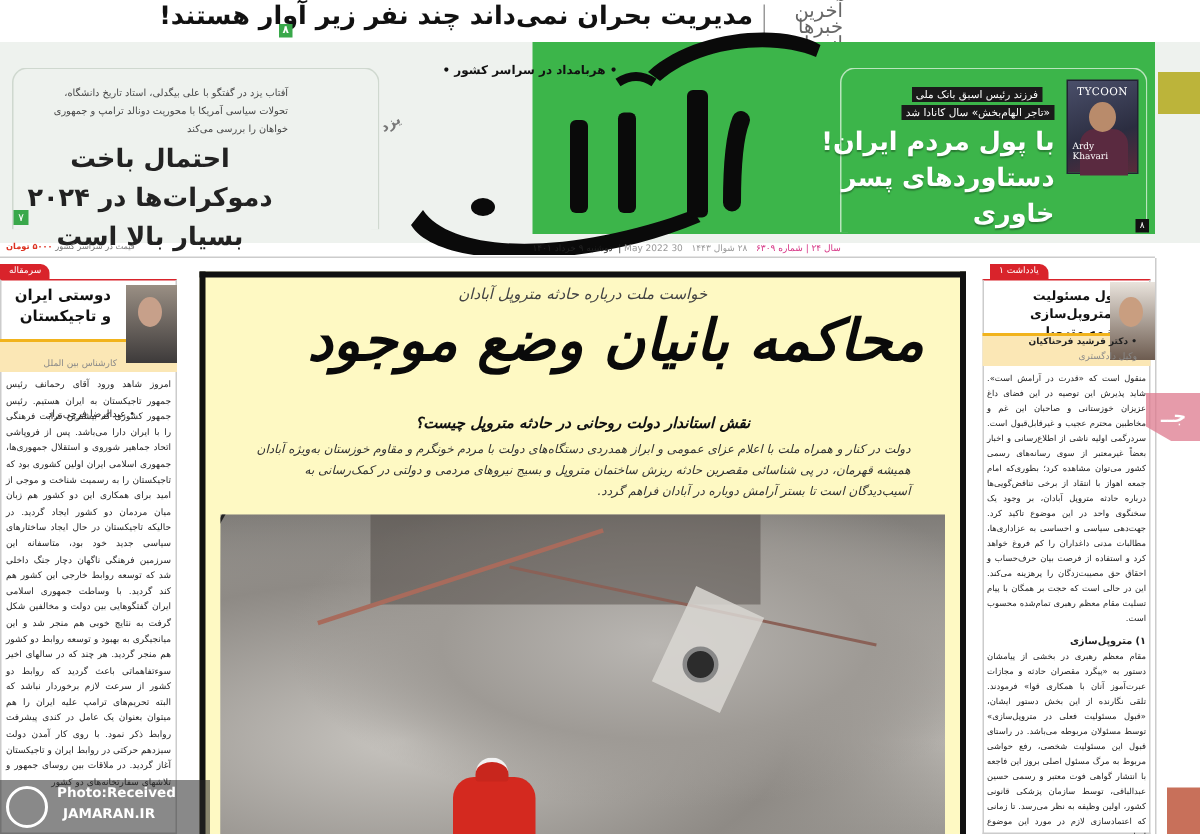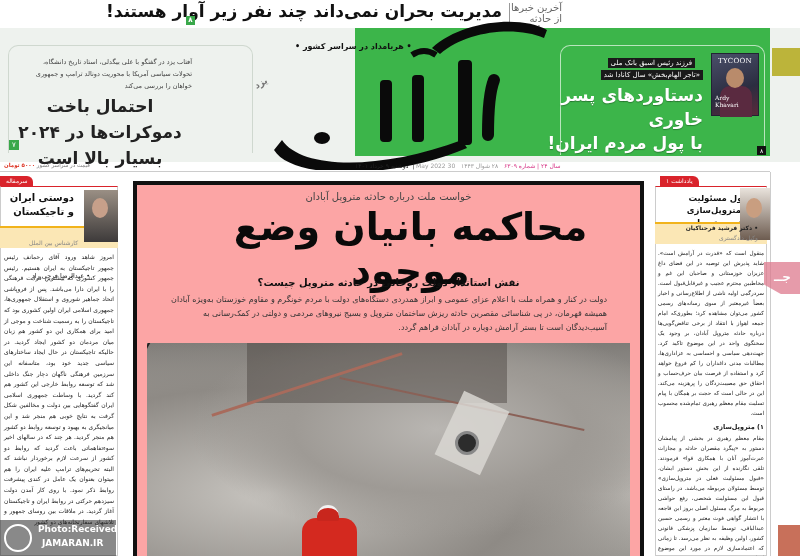--- a/index.html
+++ b/index.html
@@ -1,21 +1,21 @@
 <!DOCTYPE html>
 <html><head>
 <meta charset="utf-8">
 <style>
   * { box-sizing: border-box; margin: 0; padding: 0; }
   body { width: 800px; height: 556px; overflow: hidden; background: #ffffff; font-family: "DejaVu Sans", sans-serif; position: relative; direction: ltr; }
   .rtl { direction: rtl; }
 
   
   .top-teaser { position: absolute; top: 0; left: 0; width: 800px; height: 28px; }
-  .top-teaser .kicker { position: absolute; right: 238px; top: 2px; width: 55px; font-size: 10px; color: #666; line-height: 11px; text-align: right; }
+  .top-teaser .kicker { position: absolute; right: 238px; top: 2px; width: 55px; font-size: 13px; color: #666; line-height: 11px; text-align: right; }
   .top-teaser .sep { position: absolute; right: 290px; top: 3px; width: 1px; height: 20px; background: #999; }
   .top-teaser .headline { position: absolute; right: 298px; top: 1px; font-size: 17px; font-weight: bold; color: #111; white-space: nowrap; letter-spacing: -0.5px; }
   .top-teaser .page-badge { position: absolute; left: 186px; top: 16px; width: 9px; height: 9px; background: #39a84a; color: #fff; font-size: 7px; line-height: 9px; text-align: center; font-weight: bold; }
 
   
   .masthead { position: absolute; top: 28px; left: 0; width: 800px; height: 134px; background: #eef2ee; }
   .green-band { position: absolute; top: 28px; left: 355px; width: 415px; height: 128px; background: #3cb54a; }
   .green-inner { position: absolute; top: 45px; left: 560px; width: 205px; height: 110px; border: 1px solid #b9e5bd; border-radius: 10px 10px 0 0; border-bottom: none; }
   .olive-tab { position: absolute; top: 48px; left: 772px; width: 28px; height: 28px; background: #bcb43a; }
 
@@ -55,21 +55,21 @@
   .col-left .frame { position: absolute; top: 10px; left: 0; width: 118px; height: 370px; border: 1px solid #ccc; border-top: 1px solid #d9232b; }
   .col-left .title { position: absolute; top: 15px; right: 44px; width: 70px; font-size: 10px; font-weight: bold; color: #111; line-height: 14px; text-align: right; direction: rtl; }
   .col-left .photo { position: absolute; top: 14px; left: 84px; width: 34px; height: 52px; background: linear-gradient(180deg, #9a8f84, #3d3a3a); }
   .col-left .photo::after { content: ""; position: absolute; top: 8px; left: 8px; width: 16px; height: 20px; border-radius: 50%; background: #c7a08a; }
   .col-left .byline-bar { position: absolute; top: 50px; left: 0; width: 118px; height: 22px; background: #fbe7b5; border-top: 2px solid #f1b31c; }
   .col-left .author { position: absolute; top: 52px; right: 28px; font-size: 6.5px; font-weight: normal; color: #222; direction: rtl; white-space: nowrap; margin-top: 44px; }
   .col-left .role { position: absolute; top: 63px; right: 40px; font-size: 6px; color: #888; direction: rtl; white-space: nowrap; }
   .col-left .body { position: absolute; top: 76px; left: 4px; width: 110px; font-size: 6px; color: #222; line-height: 10.6px; text-align: justify; direction: rtl; }
 
   
-  .main-box { position: absolute; top: 181px; left: 133px; width: 511px; height: 375px; border: 4px solid #111; border-bottom: none; background: #fca5a5; }
+  .main-box { position: absolute; top: 181px; left: 133px; width: 511px; height: 375px; border: 4px solid #111; border-bottom: none; background: #fef9c3; font-style: italic; }
   .main-box .kicker { position: absolute; top: 6px; left: 0; width: 100%; text-align: center; font-size: 10px; color: #444; direction: rtl; }
   .main-box .headline { position: absolute; top: 20px; left: 0; width: 100%; text-align: center; font-size: 38px; font-weight: bold; color: #0a0a0a; direction: rtl; letter-spacing: -1px; padding-left: 44px; }
   .main-box .sub { position: absolute; top: 92px; left: 0; width: 100%; text-align: center; font-size: 10px; font-weight: bold; color: #111; direction: rtl; }
   .main-box .lede { position: absolute; top: 108px; left: 30px; width: 440px; font-size: 8px; color: #333; line-height: 14px; text-align: right; direction: rtl; }
   .main-photo { position: absolute; top: 158px; left: 10px; width: 483px; height: 215px; background:
       radial-gradient(ellipse at 60% 40%, #b9b6b2 0%, #9e9a95 35%, transparent 60%),
       radial-gradient(ellipse at 25% 70%, #c7c4bf 0%, #8e8a85 50%, transparent 75%),
       linear-gradient(180deg, #7f7c78 0%, #a9a6a1 35%, #bdbab5 70%, #9a9792 100%); overflow: hidden; }
   .main-photo .beam1 { position: absolute; top: 40px; left: 60px; width: 200px; height: 3px; background: #a86b5c; transform: rotate(-18deg); }
   .main-photo .beam2 { position: absolute; top: 60px; left: 190px; width: 250px; height: 2px; background: #8a6157; transform: rotate(12deg); }
@@ -90,21 +90,21 @@
   .note-role { top: 234px; font-size: 6px; color: #888; }
   .note-body { position: absolute; top: 248px; left: 658px; width: 106px; font-size: 5.6px; color: #222; line-height: 10px; text-align: justify; direction: rtl; }
   .note-subhead { font-weight: bold; font-size: 6.5px; display: block; margin: 4px 0 1px; }
 
   .pink-arrow { position: absolute; top: 262px; left: 764px; width: 56px; height: 32px; background: rgba(222,122,142,0.75); clip-path: polygon(0 0, 100% 0, 100% 100%, 30% 100%, 0 70%); }
   .pink-arrow span { position: absolute; top: 8px; left: 10px; color: #fff; font-size: 12px; font-weight: bold; }
   .side-rule { position: absolute; top: 172px; left: 770px; width: 1px; height: 384px; background: #ccc; }
   .orange-block { position: absolute; top: 525px; left: 778px; width: 22px; height: 31px; background: #c8705a; }
 
   
-  .watermark { position: absolute; top: 520px; left: 0; width: 116px; height: 36px; background: rgba(40,40,40,0.55); }
+  .watermark { position: absolute; top: 520px; left: 0; width: 140px; height: 36px; background: rgba(40,40,40,0.55); }
   .watermark .logo-circle { position: absolute; top: 4px; left: 4px; width: 28px; height: 28px; border: 2px solid #fff; border-radius: 50%; }
   .watermark .wl1 { position: absolute; top: 4px; left: 38px; font-size: 9px; color: #fff; font-weight: bold; }
   .watermark .wl2 { position: absolute; top: 18px; left: 42px; font-size: 9px; color: #fff; font-weight: bold; }
 </style>
 </head>
 <body>
 
 <div class="top-teaser">
   <div class="kicker rtl">
     <div>آخرین خبرها</div>
@@ -149,22 +149,22 @@
     <div class="suit"></div>
     <div class="face"></div>
     <div class="nm">
         <div>Ardy</div>
         <div>Khavari</div>
       </div>
   </div>
   <div class="kicker">فرزند رئیس اسبق بانک ملی</div>
   <div class="kicker2">«تاجر الهام‌بخش» سال کانادا شد</div>
   <div class="title">
+    <div>با پول مردم ایران!</div>
     <div>دستاوردهای پسر خاوری</div>
-    <div>با پول مردم ایران!</div>
   </div>
   <div class="badge">۸</div>
 </div>
 
 <div class="date-strip">
   <span class="p">سال ۲۴ | شماره ۶۳۰۹</span>&nbsp;&nbsp;
   <span class="g">۲۸ شوال ۱۴۴۳</span>&nbsp;&nbsp;
   <span class="g">30 May 2022</span>&nbsp;|&nbsp;
   <span>دوشنبه ۹ خرداد ۱۴۰۱</span>
 </div>

